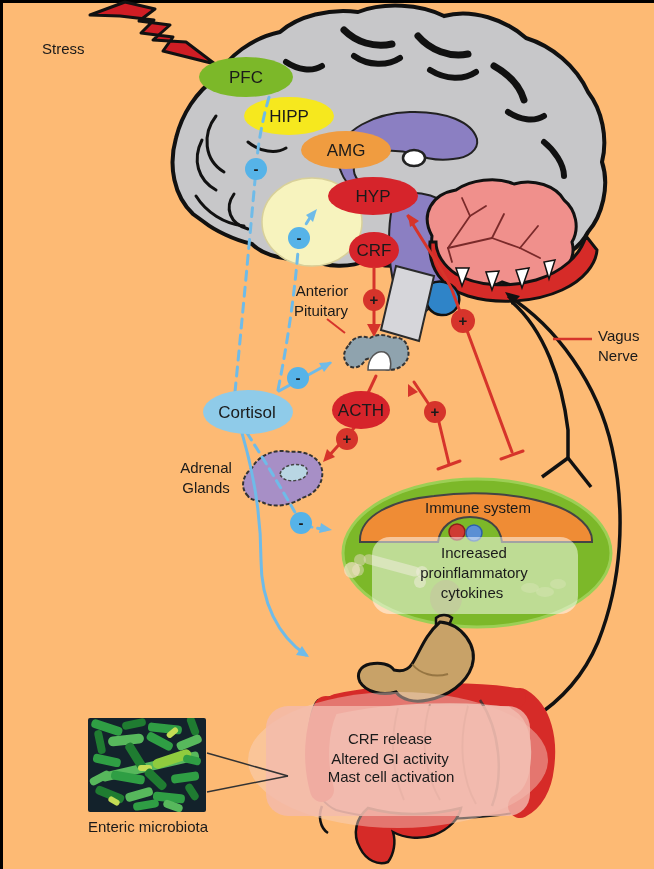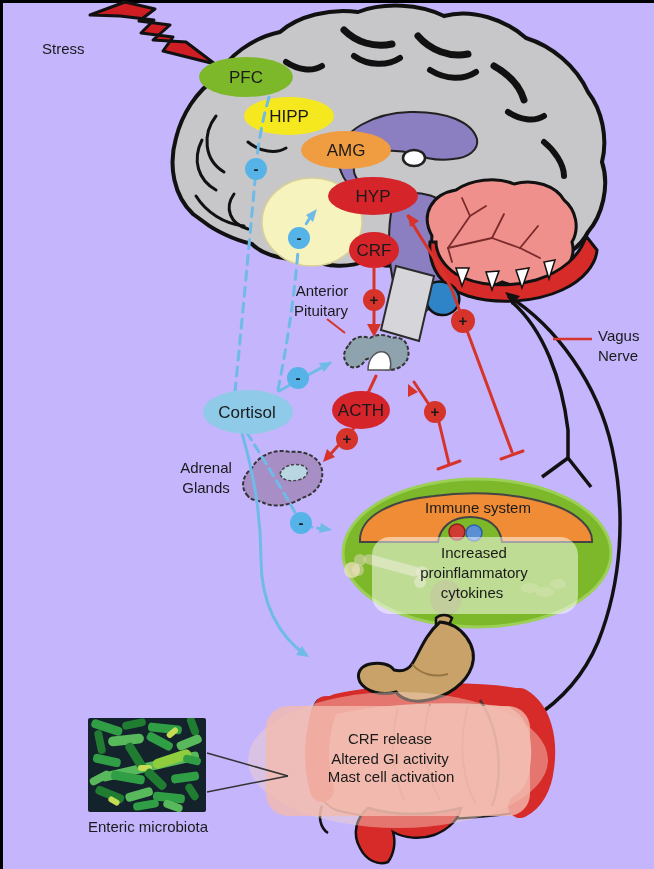--- a/index.html
+++ b/index.html
@@ -1,16 +1,16 @@
 <!DOCTYPE html>
 <html><head>
 <meta charset="utf-8">
 <style>
   html,body{margin:0;padding:0;background:#fff;}
-  .stage{position:relative;width:654px;height:869px;background:#c4b5fd;overflow:hidden;
+  .stage{position:relative;width:654px;height:869px;background:#fdba74;overflow:hidden;
          font-family:"Liberation Sans","DejaVu Sans",sans-serif;}
   svg{position:absolute;left:0;top:0;}
   text{fill:#1a1a1a;font-family:"Liberation Sans","DejaVu Sans",sans-serif;}
   .lbl{font-size:15px;}
   .node-lbl{font-size:17px;}
   .sign{font-size:15px;font-weight:bold;}
 </style>
 </head>
 <body>
 

